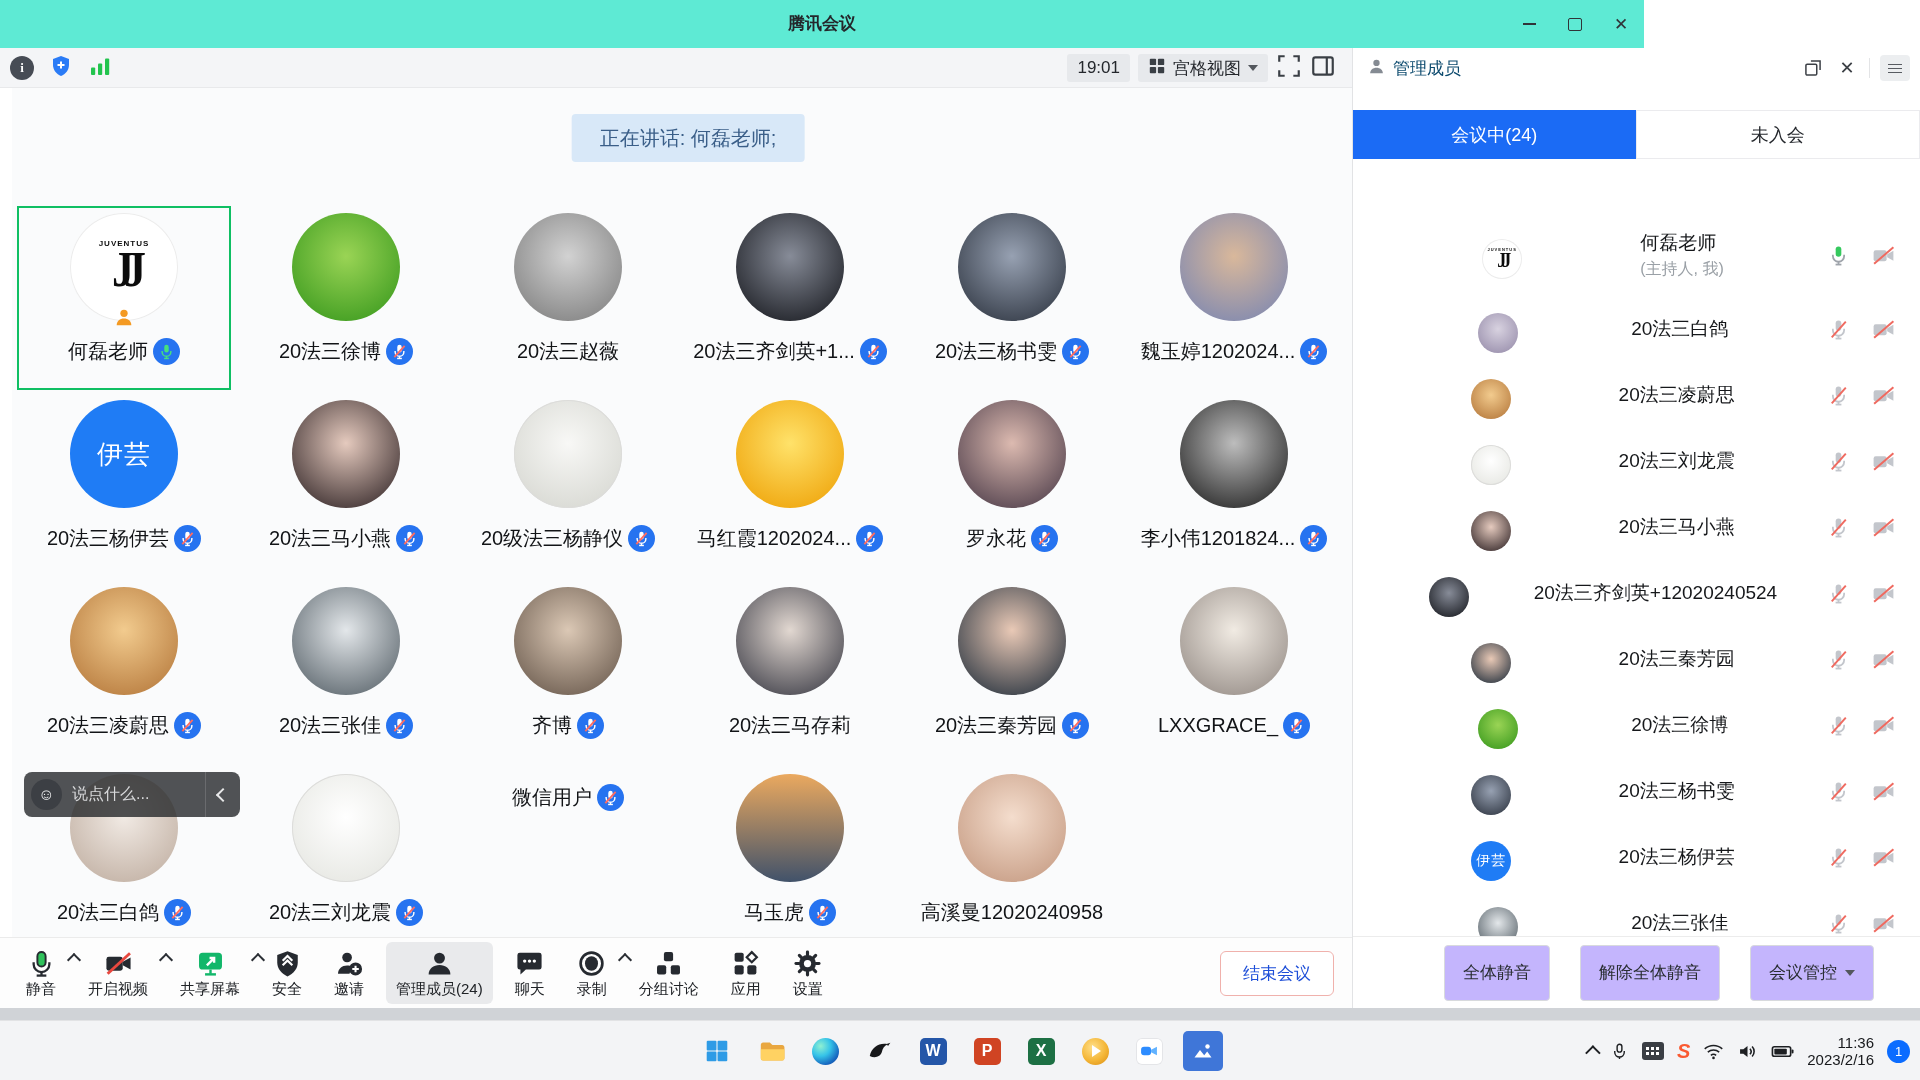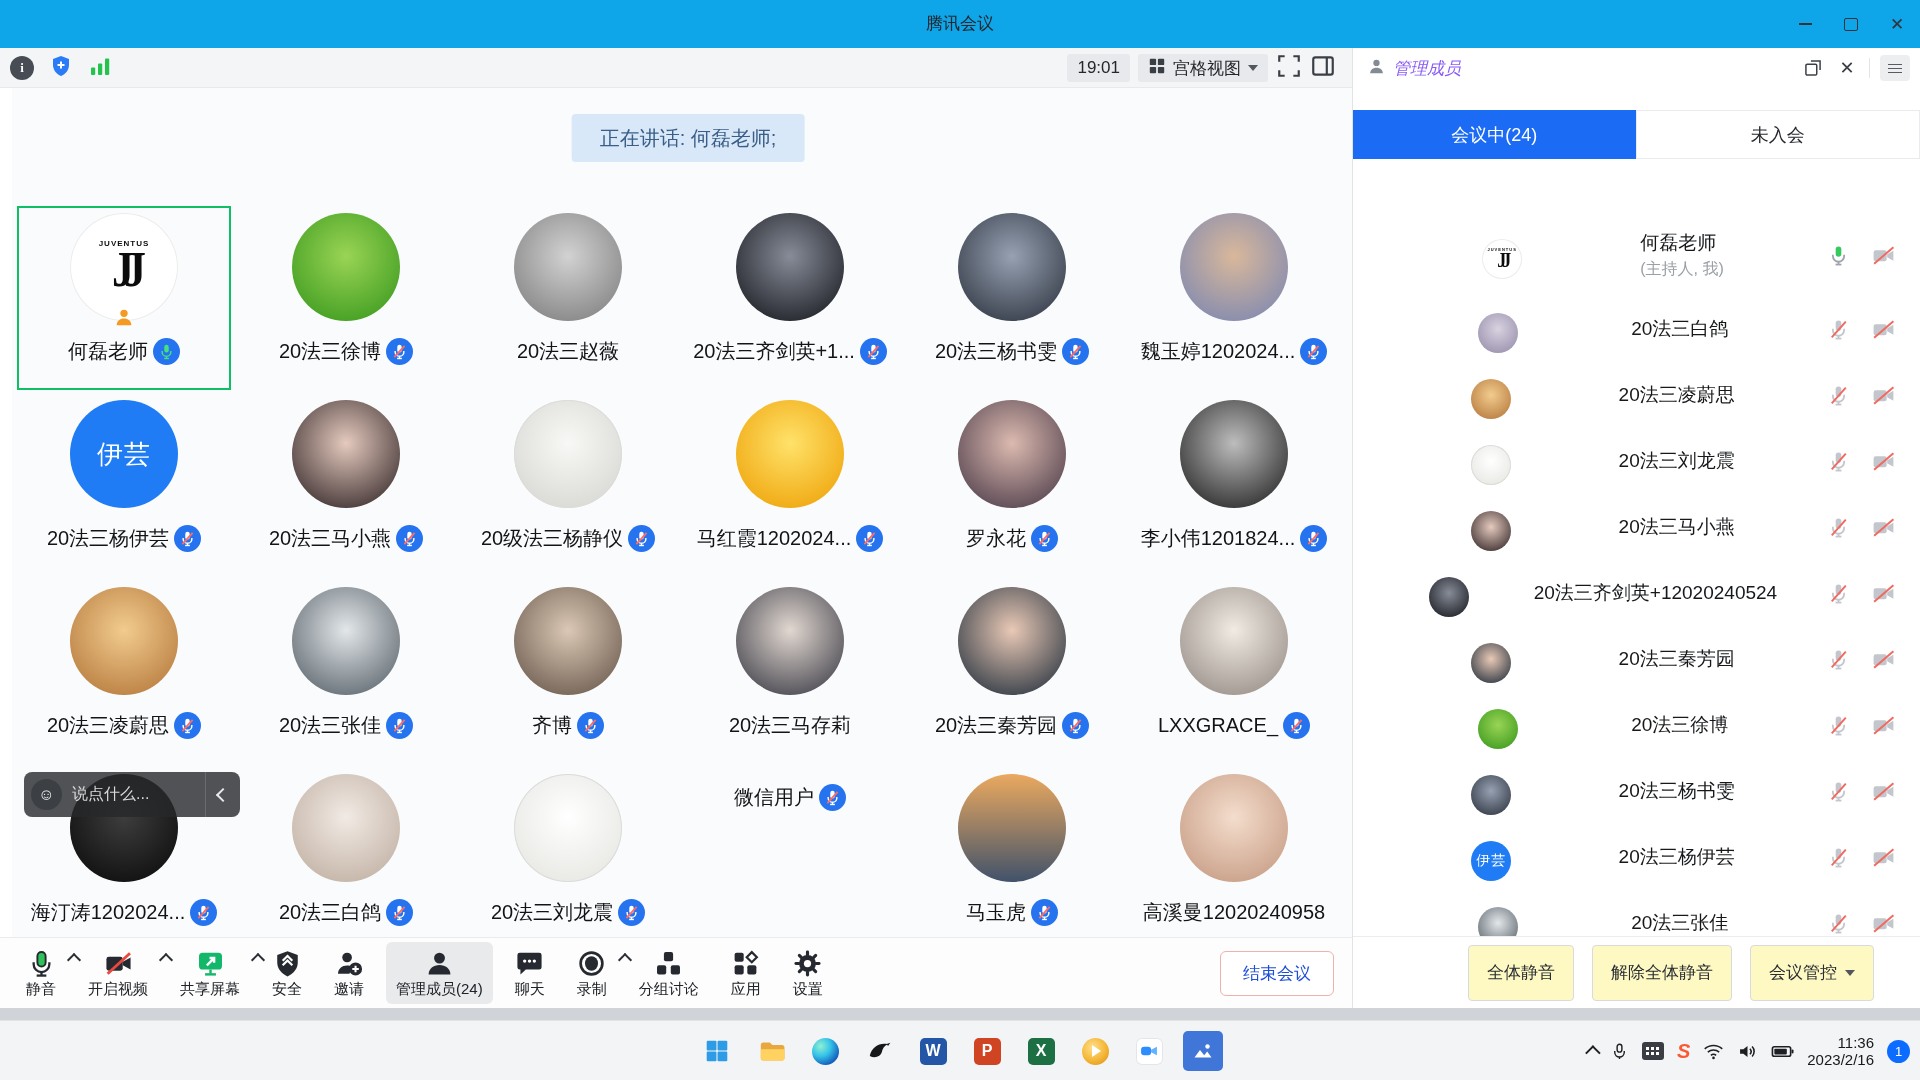--- a/index.html
+++ b/index.html
@@ -1,21 +1,21 @@
 <!DOCTYPE html>
 <html><head>
 <meta charset="utf-8">
 <style>
   html,body{margin:0;padding:0;}
   body{font-family:"Liberation Sans","DejaVu Sans",sans-serif;-webkit-font-smoothing:antialiased;}
   .screen{position:relative;width:1920px;height:1080px;overflow:hidden;background:#d0d3d7;}
   .window{position:absolute;left:0;top:0;width:1920px;height:1008px;background:#fff;}
 
   
-  .titlebar{position:absolute;left:0;top:0;width:1920px;height:48px;background:#0ea5e9;}
+  .titlebar{position:absolute;left:0;top:0;width:1644px;height:48px;background:#5eead4;font-weight:bold;}
   .title{position:absolute;left:0;right:0;top:0;height:48px;line-height:48px;text-align:center;font-size:17px;color:#24272b;}
   .wincontrols{position:absolute;right:0;top:0;height:48px;display:flex;}
   .wbtn{width:46px;height:48px;display:flex;align-items:center;justify-content:center;color:#303438;}
   .glyph-min{width:13px;height:0;border-top:2px solid #303438;}
   .glyph-max{width:12px;height:11px;border:1.6px solid #303438;border-radius:2px;}
   .glyph-close{font-size:17px;line-height:1;}
 
   
   .topbar{position:absolute;left:0;top:48px;width:1352px;height:40px;background:#f4f5f7;border-bottom:1px solid #e8e9eb;box-sizing:border-box;}
   .topbar-left{position:absolute;left:10px;top:0;height:40px;display:flex;align-items:center;gap:15px;}
@@ -61,21 +61,21 @@
   .titem.active{background:#e9eaec;}
   .ticon{height:32px;display:flex;align-items:center;justify-content:center;}
   .ticon svg{width:29px;height:29px;}
   .tlabel{font-size:15px;color:#202327;margin-top:1px;white-space:nowrap;}
   .tcaret{position:absolute;right:-13px;top:13px;width:8px;height:8px;border-top:2px solid #2b2f35;border-right:2px solid #2b2f35;transform:rotate(-45deg);}
   .end-btn{margin-left:auto;margin-right:18px;background:#fff;border:1px solid #f0b1ac;color:#1d4ed8;font-size:17px;padding:10px 22px;border-radius:6px;font-family:inherit;}
 
   
   .panel{position:absolute;left:1352px;top:48px;width:568px;height:960px;background:#fff;border-left:1px solid #e2e3e5;box-sizing:border-box;}
   .phead{height:40px;display:flex;align-items:center;padding:0 10px 0 14px;}
-  .ptitle{font-size:17px;color:#8b5cf6;margin-left:7px;font-style:italic;}
+  .ptitle{font-size:17px;color:#0c4a6e;margin-left:7px;}
   .phead-icons{margin-left:auto;display:flex;align-items:center;gap:10px;}
   .pIco{width:24px;height:24px;display:flex;align-items:center;justify-content:center;color:#3c4046;}
   .phead-sep{width:1px;height:20px;background:#e3e4e6;}
   .burger-pill{width:30px;height:26px;background:#eceef0;border-radius:4px;display:flex;flex-direction:column;justify-content:center;align-items:center;gap:3px;}
   .burger-pill i{display:block;width:14px;height:0;border-top:1.8px solid #585c62;}
   .searchwrap{margin:21px 22px 0;position:relative;}
   .searchwrap input{width:100%;height:40px;box-sizing:border-box;border:1px solid #e0e2e6;border-radius:4px;padding:0 12px 0 40px;font-size:18px;color:#33363b;background:#fff;outline:none;font-family:inherit;}
   .searchwrap input::placeholder{color:#b9bdc4;}
   .search-ico{position:absolute;left:12px;top:10px;}
   .tabs{margin-top:22px;display:flex;height:49px;}
@@ -97,21 +97,21 @@
   .mind svg{width:25px;height:25px;}
   .m-mic .cap{fill:#c3c6cc;}
   .m-mic .stand{stroke:#c3c6cc;}
   .mrow.mic-active .m-mic .cap{fill:#35c95e;}
   .mrow.mic-active .m-mic .stand{stroke:#9fa4ab;}
   .m-mic .slash{stroke:#ef6a60;stroke-width:1.9;}
   .mrow.mic-active .m-mic .slash{display:none;}
   .m-cam .body{fill:#c3c6cc;}
   .m-cam .slash{stroke:#ef6a60;stroke-width:1.9;}
   .pfoot{position:absolute;left:0;right:0;bottom:0;height:71px;border-top:1px solid #ececec;display:flex;align-items:center;justify-content:flex-end;gap:18px;padding-right:46px;background:#fff;}
-  .pfbtn{height:56px;background:#fef9c3;border:1px solid #d8dadd;border-radius:4px;font-size:17px;color:#2a2e33;padding:0 18px;display:flex;align-items:center;gap:8px;font-family:inherit;}
+  .pfbtn{height:56px;background:#c4b5fd;border:1px solid #d8dadd;border-radius:4px;font-size:17px;color:#2a2e33;padding:0 18px;display:flex;align-items:center;gap:8px;font-family:inherit;margin-left:12px;}
 
   
   .taskbar{position:absolute;left:0;top:1020px;width:1920px;height:60px;background:#f3f4f6;border-top:1px solid #e2e3e5;box-sizing:border-box;}
   .tb-center{position:absolute;left:50%;transform:translateX(-50%);top:0;height:60px;display:flex;align-items:center;gap:14px;}
   .tb-ico{width:40px;height:40px;border-radius:5px;display:flex;align-items:center;justify-content:center;}
   .tb-ico.active-app{background:#3f76d8;}
   .lettertile{width:27px;height:27px;border-radius:5px;color:#fff;font-weight:bold;font-size:16px;display:flex;align-items:center;justify-content:center;}
   .edge-ball{width:27px;height:27px;border-radius:50%;background:radial-gradient(circle at 32% 30%,#8ff0d2 0%,#35c3e8 38%,#1767c0 72%,#123f8f 100%);}
   .gold-ball{width:27px;height:27px;border-radius:50%;background:radial-gradient(circle at 40% 35%,#ffe08a 0%,#f4b637 55%,#d88a10 100%);display:flex;align-items:center;justify-content:center;}
   .gold-ball i{width:0;height:0;border-left:9px solid #fff;border-top:6px solid transparent;border-bottom:6px solid transparent;margin-left:3px;}
@@ -502,38 +502,20 @@
             <path d="M6.5 11.3v1.3a5.5 5.5 0 0 0 11 0v-1.3"></path>
             <line x1="12" y1="18.4" x2="12" y2="20.4"></line>
             <line x1="9" y1="20.8" x2="15" y2="20.8"></line>
           </g>
           <line class="slash" x1="5.5" y1="19" x2="18.5" y2="5"></line>
         </svg>
       </span>
     </div>
   </div>
           <div class="tile mic-muted">
-    <div class="avatar" style="background: radial-gradient(circle at 50% 40%, rgb(61, 61, 61) 0%, rgb(14, 14, 14) 88%);"></div>
-
-    <div class="tname-row">
-      <span class="tname">海汀涛1202024...</span>
-      <span class="mic-badge">
-        <svg viewBox="0 0 24 24">
-          <g class="micg" fill="none" stroke-width="1.8">
-            <rect x="9.2" y="3.6" width="5.6" height="9.6" rx="2.8"></rect>
-            <path d="M6.5 11.3v1.3a5.5 5.5 0 0 0 11 0v-1.3"></path>
-            <line x1="12" y1="18.4" x2="12" y2="20.4"></line>
-            <line x1="9" y1="20.8" x2="15" y2="20.8"></line>
-          </g>
-          <line class="slash" x1="5.5" y1="19" x2="18.5" y2="5"></line>
-        </svg>
-      </span>
-    </div>
-  </div>
-          <div class="tile mic-muted">
     <div class="avatar" style="background: radial-gradient(circle at 50% 40%, rgb(241, 234, 228) 0%, rgb(194, 177, 164) 88%);"></div>
 
     <div class="tname-row">
       <span class="tname">20法三白鸽</span>
       <span class="mic-badge">
         <svg viewBox="0 0 24 24">
           <g class="micg" fill="none" stroke-width="1.8">
             <rect x="9.2" y="3.6" width="5.6" height="9.6" rx="2.8"></rect>
             <path d="M6.5 11.3v1.3a5.5 5.5 0 0 0 11 0v-1.3"></path>
             <line x1="12" y1="18.4" x2="12" y2="20.4"></line>

